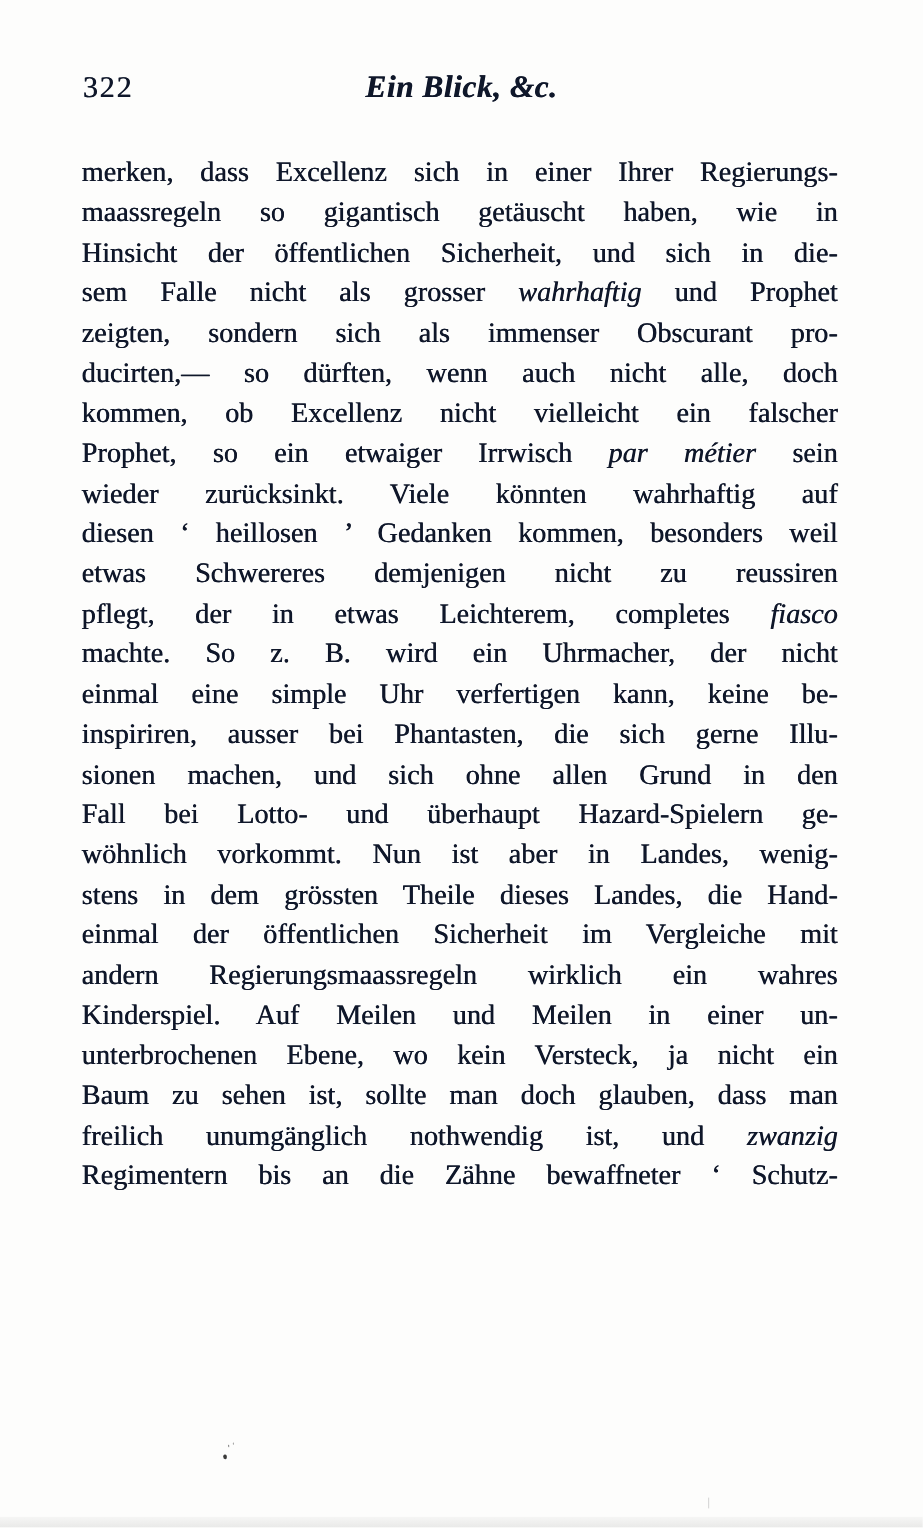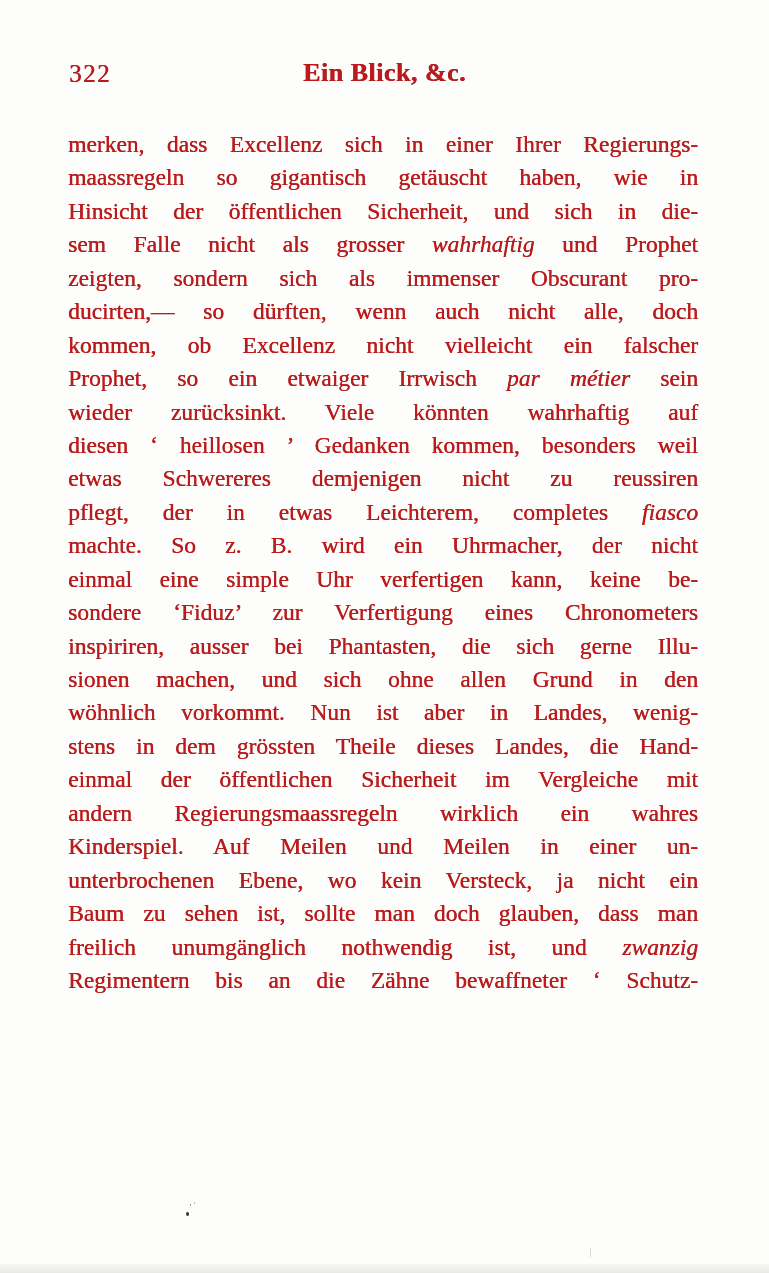--- a/index.html
+++ b/index.html
@@ -5,34 +5,35 @@
   html, body { margin: 0; padding: 0; }
   body {
     width: 769px; height: 1273px;
     background: #ffffff;
     font-family: "Liberation Serif", "DejaVu Serif", serif;
   }
   .page {
     position: relative;
     width: 769px; height: 1273px;
     background: #fdfdfc;
-    color: #b91c1c;
+    color: #0f172a;
     overflow: hidden;
   }
   .page-number {
     position: absolute;
     left: 69px; top: 60px;
     font-size: 25px;
     letter-spacing: 1.5px;
     text-shadow: 0.4px 0 0 currentColor;
   }
   .running-title {
     position: absolute;
     left: 0; top: 58px; width: 769px;
     text-align: center;
+    font-style: italic;
     font-weight: 600;
     font-size: 26px;
     letter-spacing: 0.5px;
     text-shadow: 0.4px 0 0 currentColor;
   }
   .text-block {
     position: absolute;
     left: 68px; top: 128px;
     width: 630px;
   }
@@ -80,23 +81,23 @@
       <div class="line"><span>zeigten, sondern sich als immenser Obscurant pro-</span></div>
       <div class="line"><span>ducirten,— so dürften, wenn auch nicht alle, doch</span></div>
       <div class="line"><span>kommen, ob Excellenz nicht vielleicht ein falscher</span></div>
       <div class="line"><span>Prophet, so ein etwaiger Irrwisch </span><span class="it">par métier</span><span> sein</span></div>
       <div class="line"><span>wieder zurücksinkt. Viele könnten wahrhaftig auf</span></div>
       <div class="line"><span>diesen ‘ heillosen ’ Gedanken kommen, besonders weil</span></div>
       <div class="line"><span>etwas Schwereres demjenigen nicht zu reussiren</span></div>
       <div class="line"><span>pflegt, der in etwas Leichterem, completes </span><span class="it">fiasco</span></div>
       <div class="line"><span>machte. So z. B. wird ein Uhrmacher, der nicht</span></div>
       <div class="line"><span>einmal eine simple Uhr verfertigen kann, keine be-</span></div>
-      <div class="line"><span>sondere ‘Fiduz’ zur Verfertigung eines Chronometers</span></div>
       <div class="line"><span>inspiriren, ausser bei Phantasten, die sich gerne Illu-</span></div>
       <div class="line"><span>sionen machen, und sich ohne allen Grund in den</span></div>
+      <div class="line"><span>Fall bei Lotto- und überhaupt Hazard-Spielern ge-</span></div>
       <div class="line"><span>wöhnlich vorkommt. Nun ist aber in Landes, wenig-</span></div>
       <div class="line"><span>stens in dem grössten Theile dieses Landes, die Hand-</span></div>
       <div class="line"><span>einmal der öffentlichen Sicherheit im Vergleiche mit</span></div>
       <div class="line"><span>andern Regierungsmaassregeln wirklich ein wahres</span></div>
       <div class="line"><span>Kinderspiel. Auf Meilen und Meilen in einer un-</span></div>
       <div class="line"><span>unterbrochenen Ebene, wo kein Versteck, ja nicht ein</span></div>
       <div class="line"><span>Baum zu sehen ist, sollte man doch glauben, dass man</span></div>
       <div class="line"><span>freilich unumgänglich nothwendig ist, und </span><span class="it">zwanzig</span></div>
       <div class="line"><span>Regimentern bis an die Zähne bewaffneter ‘ Schutz-</span></div>
     </div>

